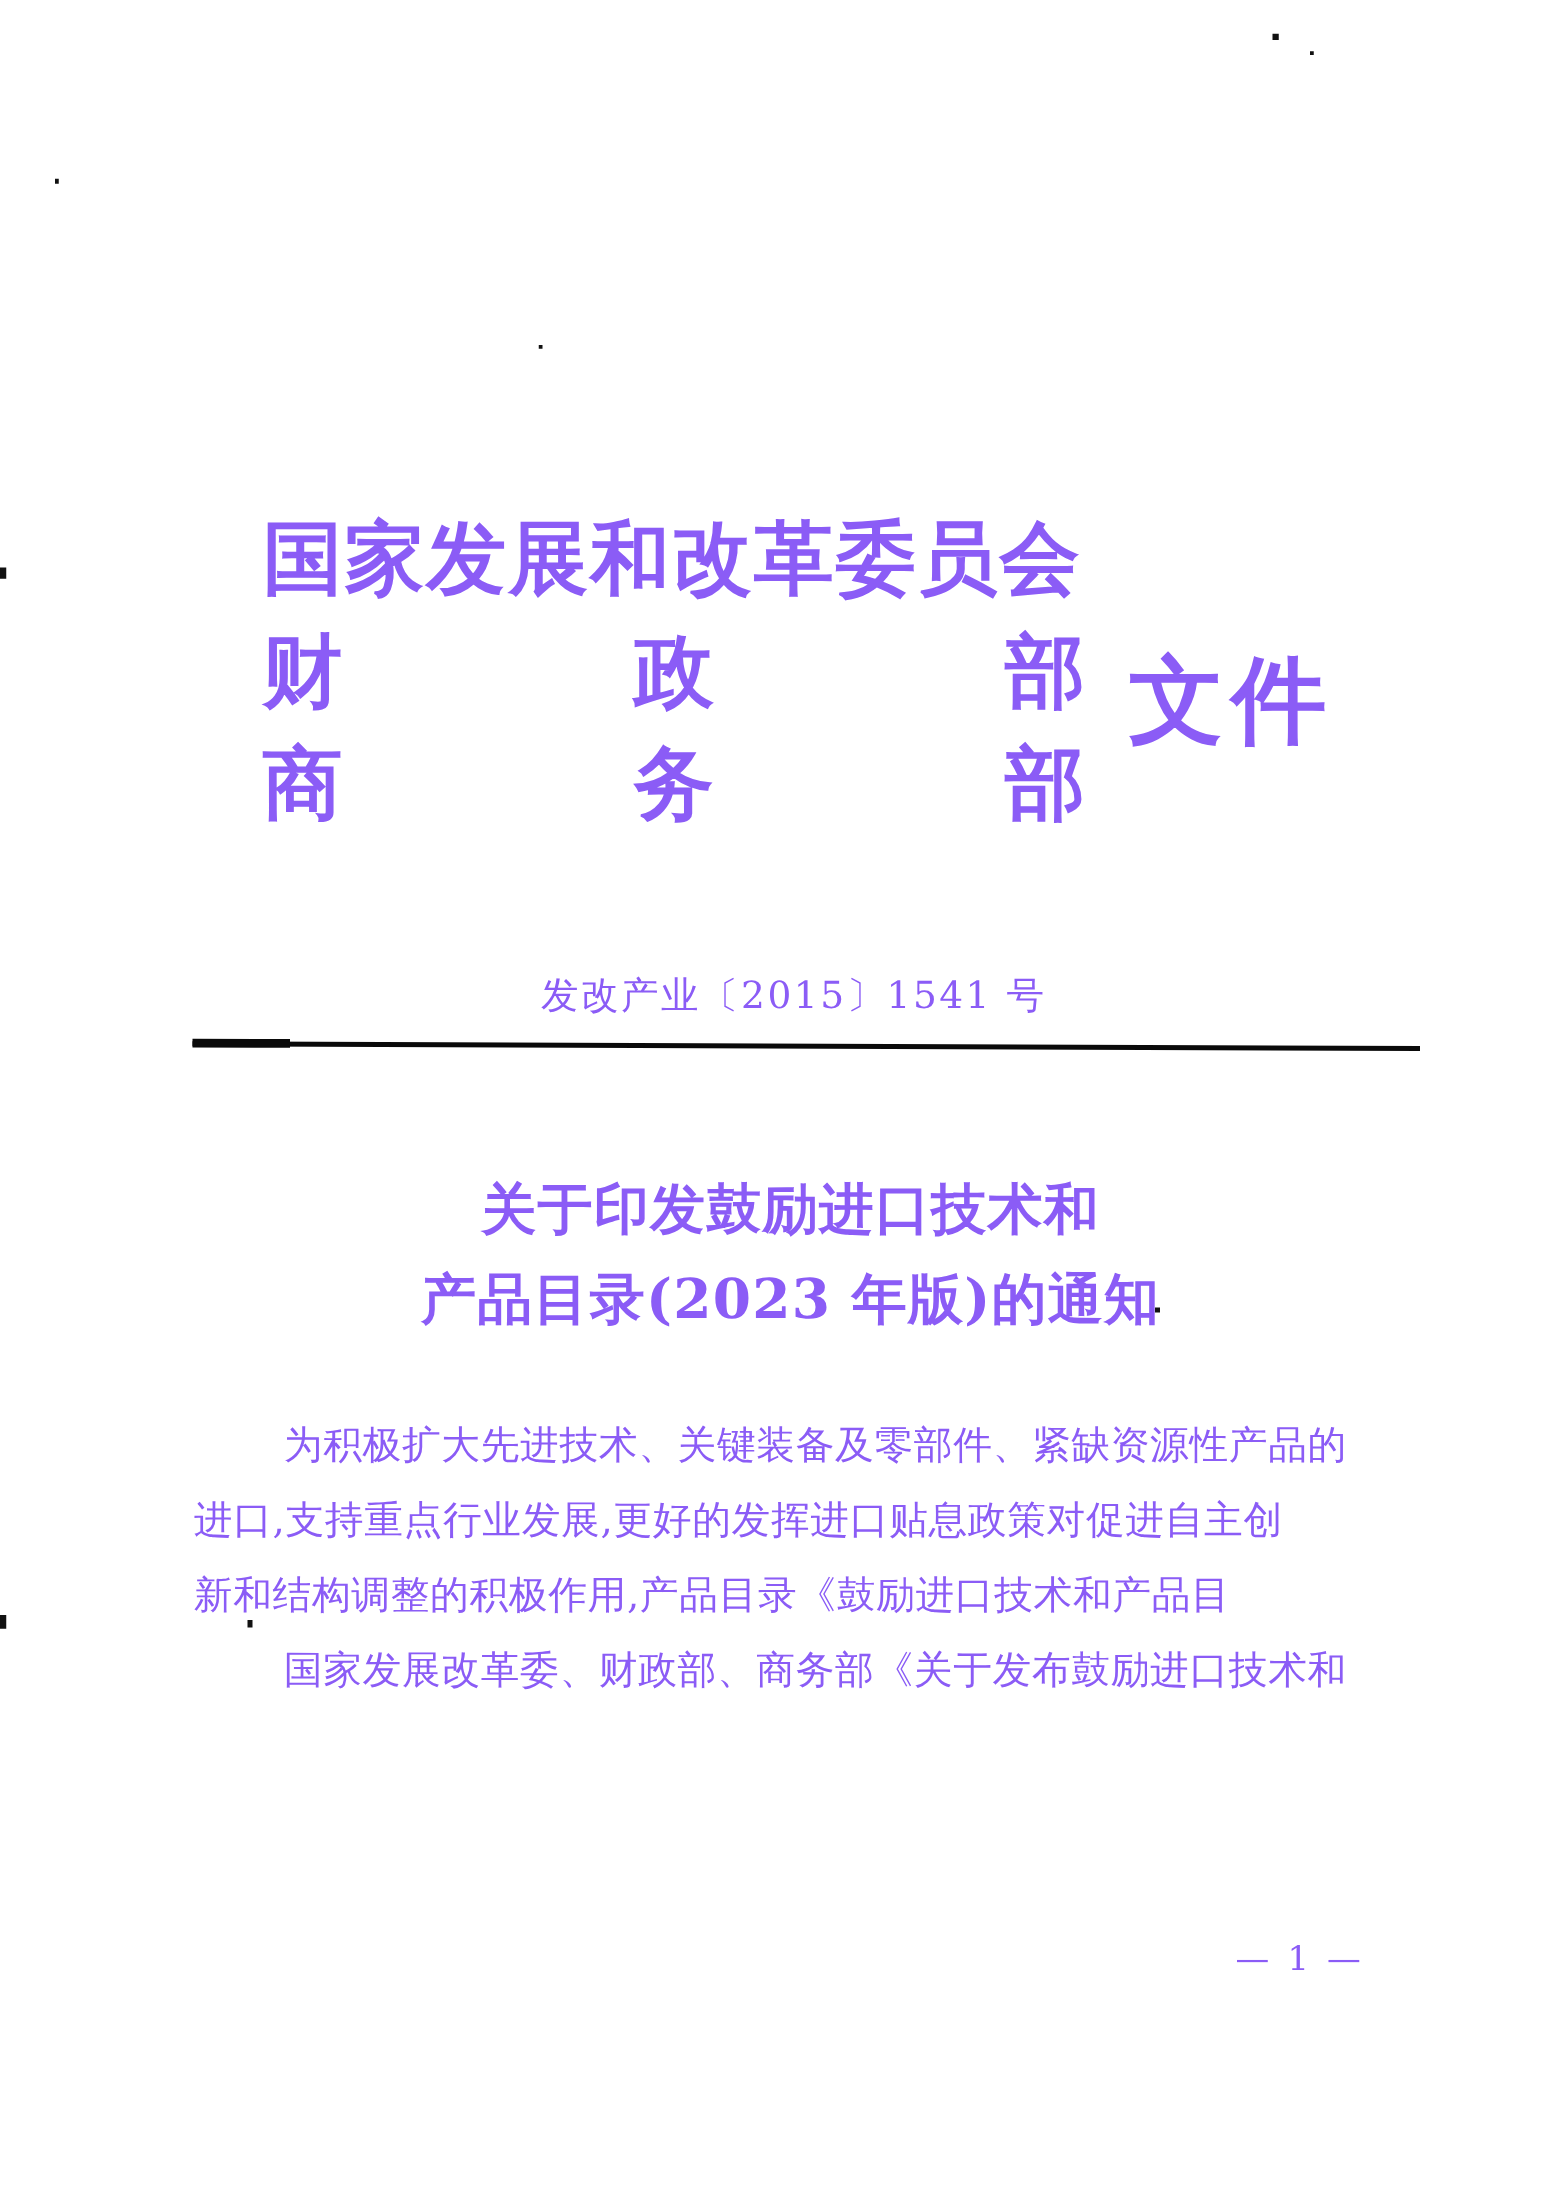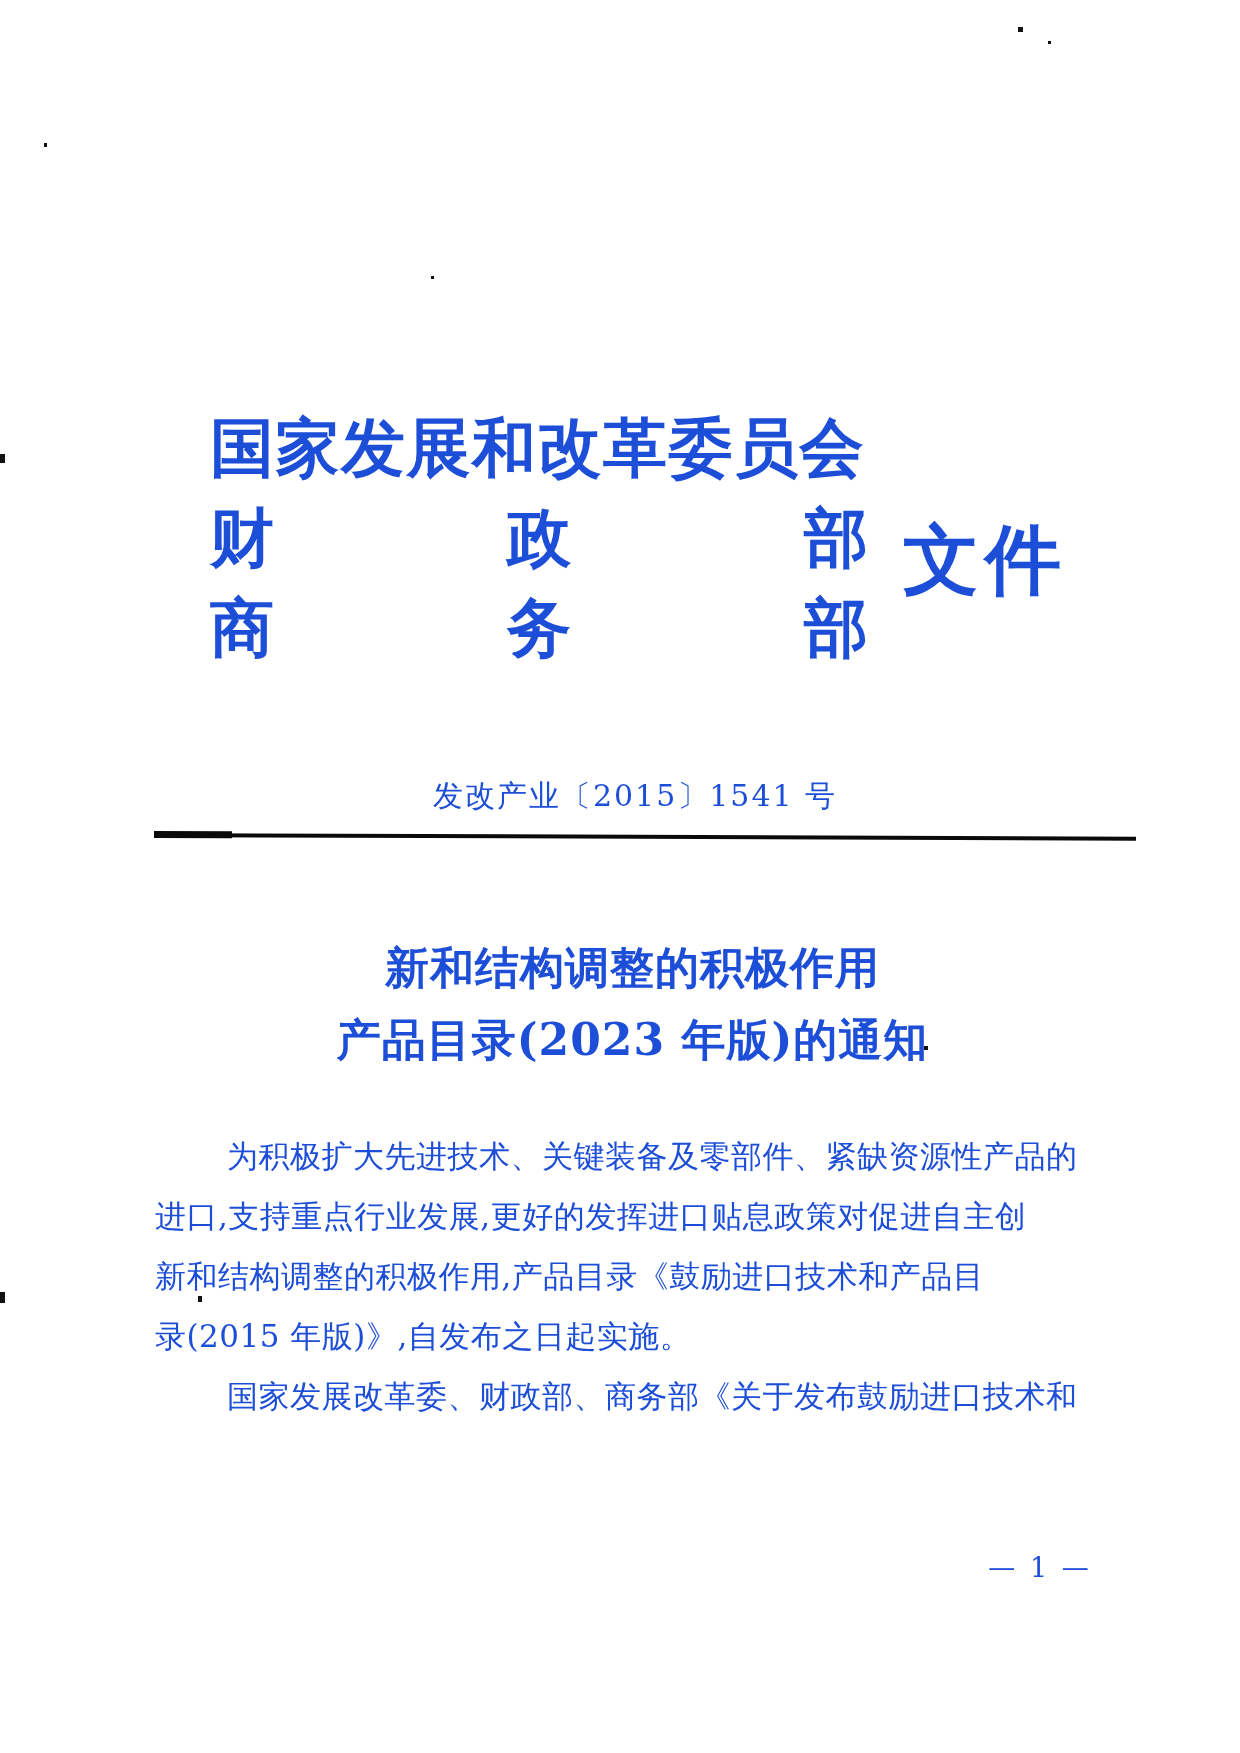--- a/index.html
+++ b/index.html
@@ -1,21 +1,21 @@
 <!DOCTYPE html>
 <html><head>
 <meta charset="utf-8">
 <style>
   html,body { margin:0; padding:0; background:#e8e8e8; }
   .page {
     position:relative;
     width:1240px; height:1753px;
     margin:0 auto;
     background:#ffffff;
-    color:#1d4ed8;
+    color:#8b5cf6;
     font-family:"DejaVu Serif","Liberation Serif",serif;
     overflow:hidden;
   }
 
   
   .org-block { position:absolute; left:210px; top:403px; width:658px; }
   .org-line1 {
     font-size:64px; font-weight:700; letter-spacing:1.5px;
     line-height:90px; height:90px; white-space:nowrap;
   }
@@ -97,29 +97,28 @@
       <span>部</span>
     </div>
   </div>
   <div class="doc-suffix">文件</div>
 
   <div class="doc-number">发改产业〔2015〕1541 号</div>
 
   <div class="rule"></div>
 
   <div class="title">
-    <div class="t-line">新和结构调整的积极作用</div>
+    <div class="t-line">关于印发鼓励进口技术和</div>
     <div class="t-line">产品目录(2023 年版)的通知</div>
   </div>
 
   <div class="body-text">
     <div class="b-line indent">为积极扩大先进技术、关键装备及零部件、紧缺资源性产品的</div>
     <div class="b-line">进口,支持重点行业发展,更好的发挥进口贴息政策对促进自主创</div>
     <div class="b-line">新和结构调整的积极作用,产品目录《鼓励进口技术和产品目</div>
-    <div class="b-line">录(2015 年版)》,自发布之日起实施。</div>
     <div class="b-line indent">国家发展改革委、财政部、商务部《关于发布鼓励进口技术和</div>
   </div>
 
   <div class="page-number">— 1 —</div>
 
   <div class="speck sp1"></div>
   <div class="speck sp2"></div>
   <div class="speck sp3"></div>
   <div class="speck sp4"></div>
   <div class="speck sp5"></div>

